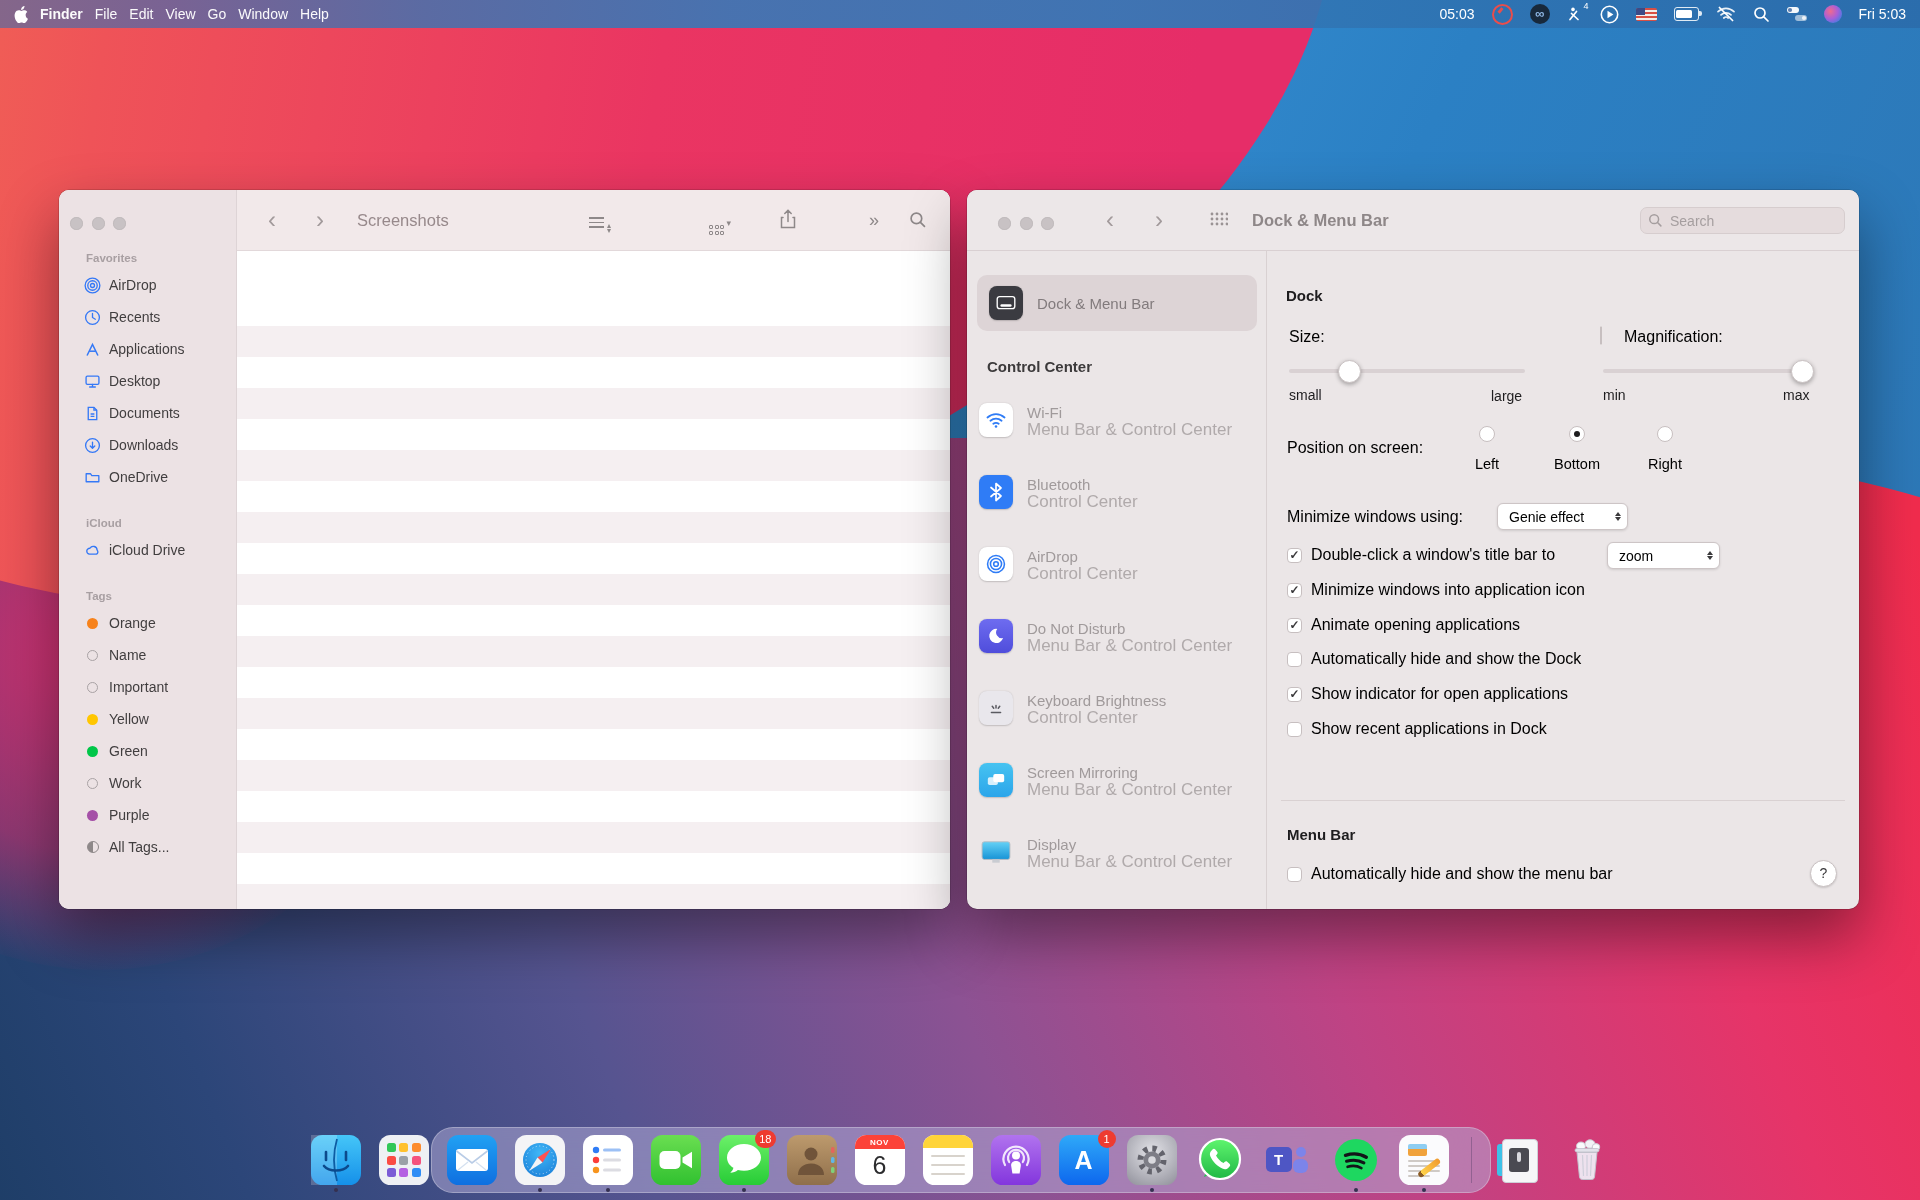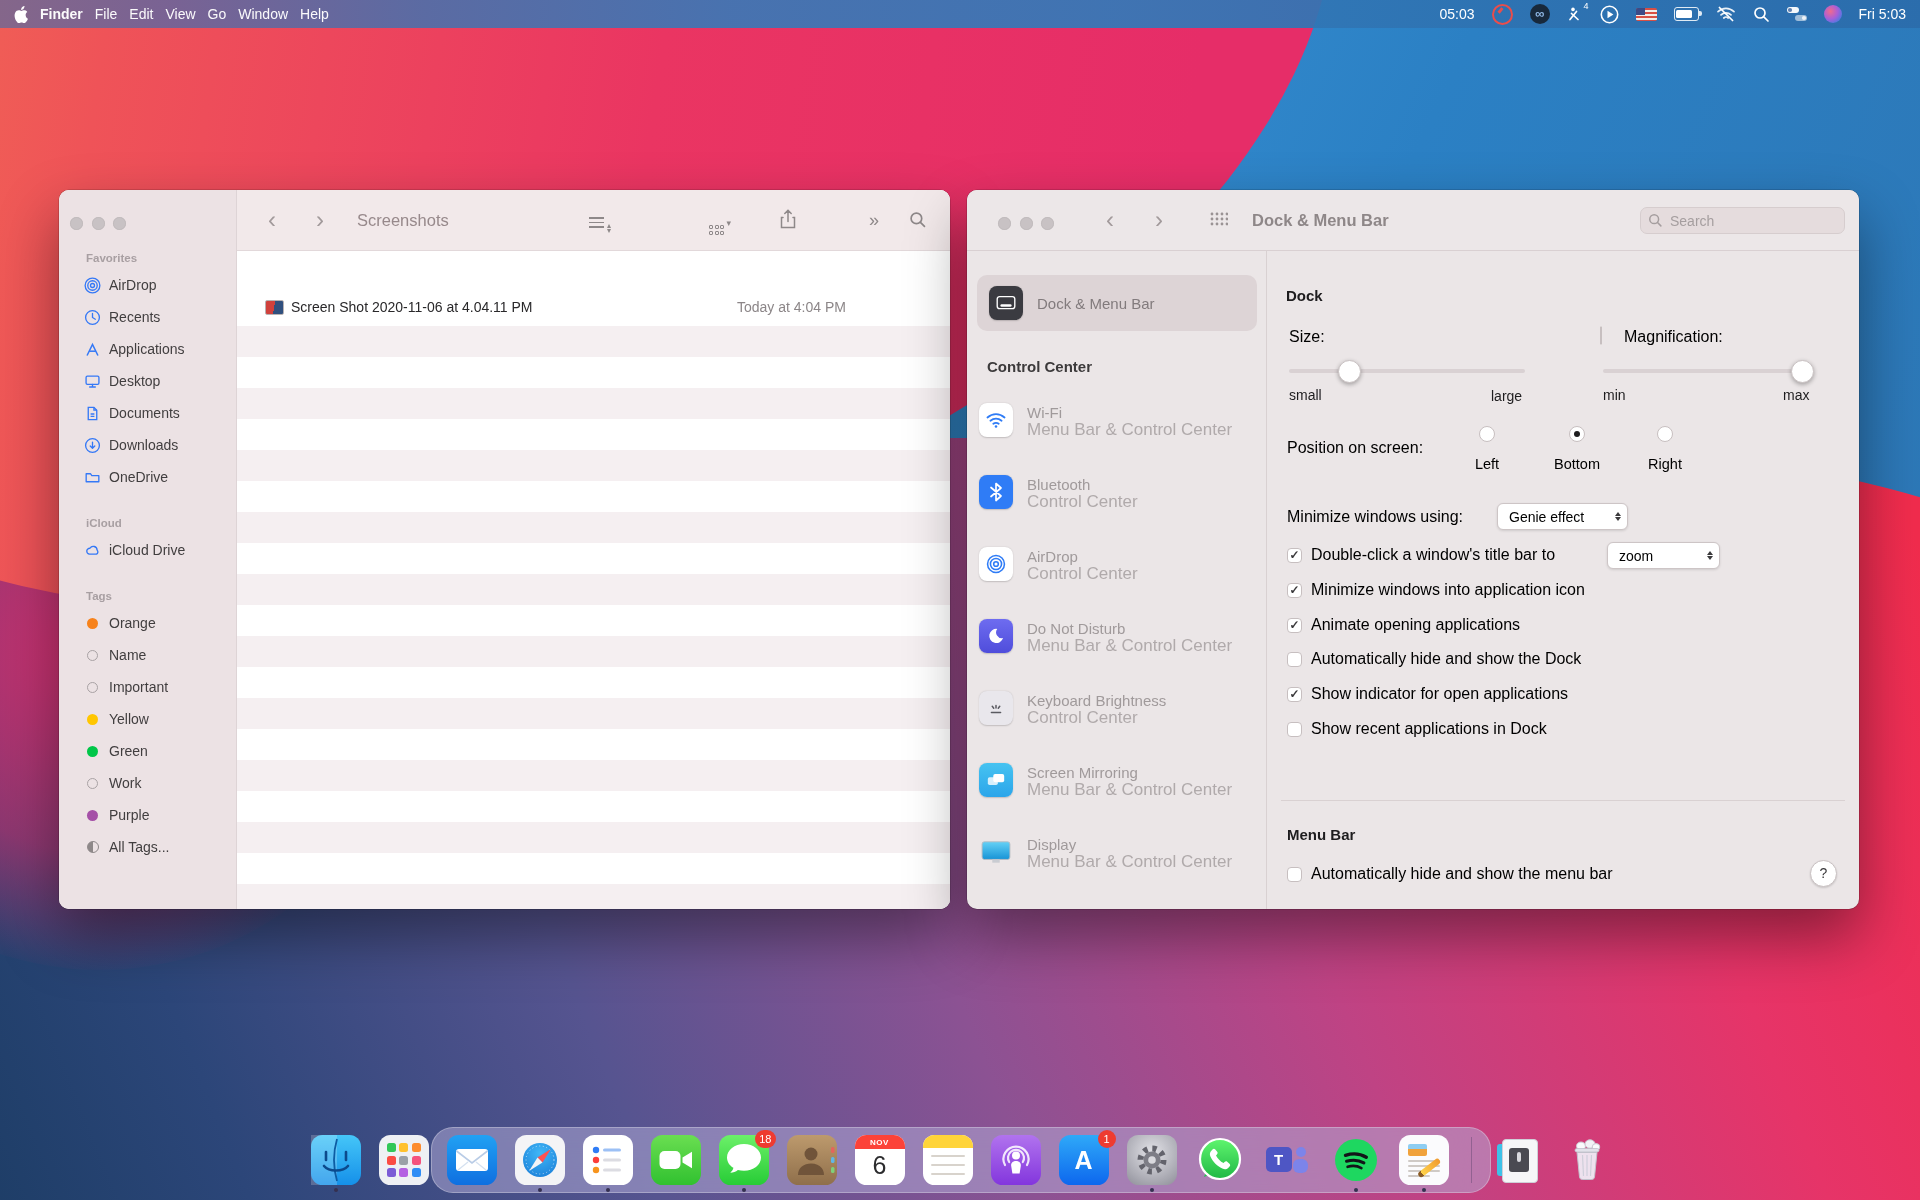--- a/index.html
+++ b/index.html
@@ -344,25 +344,20 @@
       <span class="abs gray-ic" style="left:632px;top:20px;font-size:18px">»</span>
       <span class="abs" style="left:672px;top:21px">
         <svg width="18" height="18" viewBox="0 0 17 17" fill="none" stroke="#8e8889" stroke-width="1.6" stroke-linecap="round">
             <circle cx="7" cy="7" r="5"></circle>
             <line x1="10.8" y1="10.8" x2="14.6" y2="14.6"></line>
           </svg>
       </span>
     </div>
 
 
-    <div class="f-row">
-      <span class="thumb" style="margin-left:28px"></span>
-      <span>Screen Shot 2020-11-06 at 4.04.11 PM</span>
-      <span style="position:absolute;left:500px;color:#8c8688">Today at 4:04 PM</span>
-    </div>
     <div class="f-stripes"></div>
   </div>
 </div>
 
 <div class="win pwin">
   <div class="p-tb">
     <div class="lights" style="left:31px;top:27px">
       <span class="light"></span>
       <span class="light"></span>
       <span class="light"></span>

